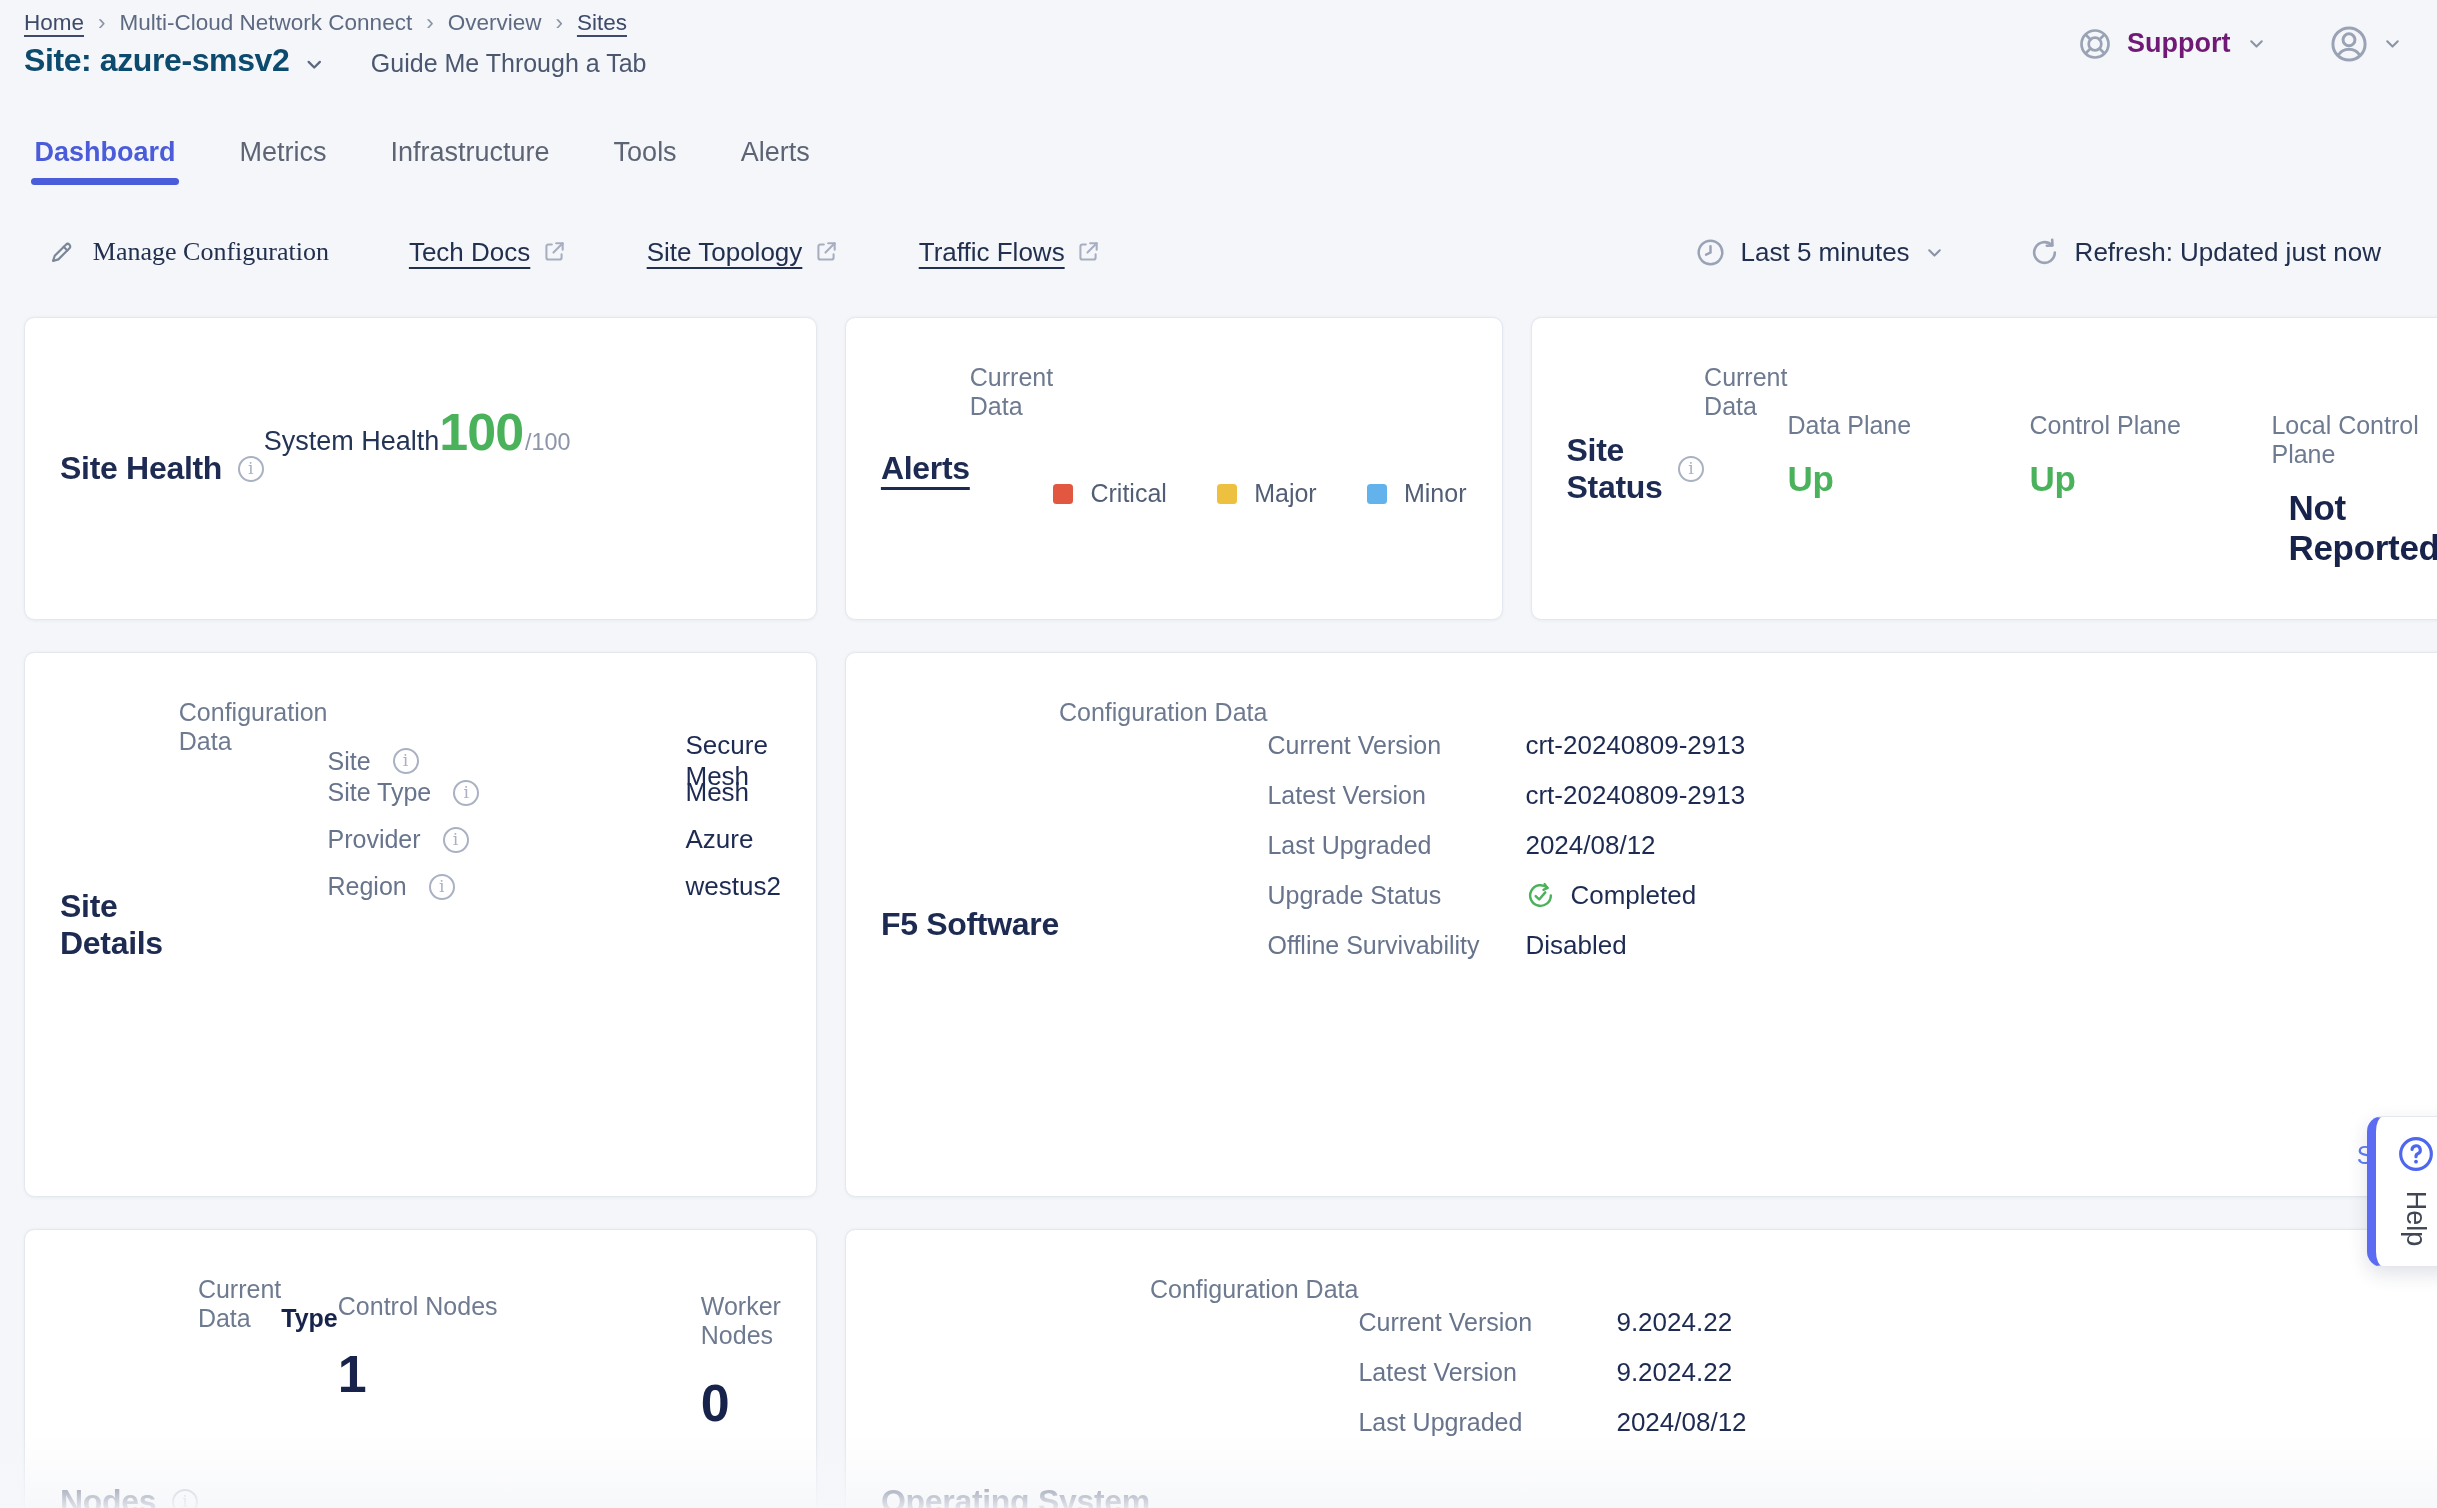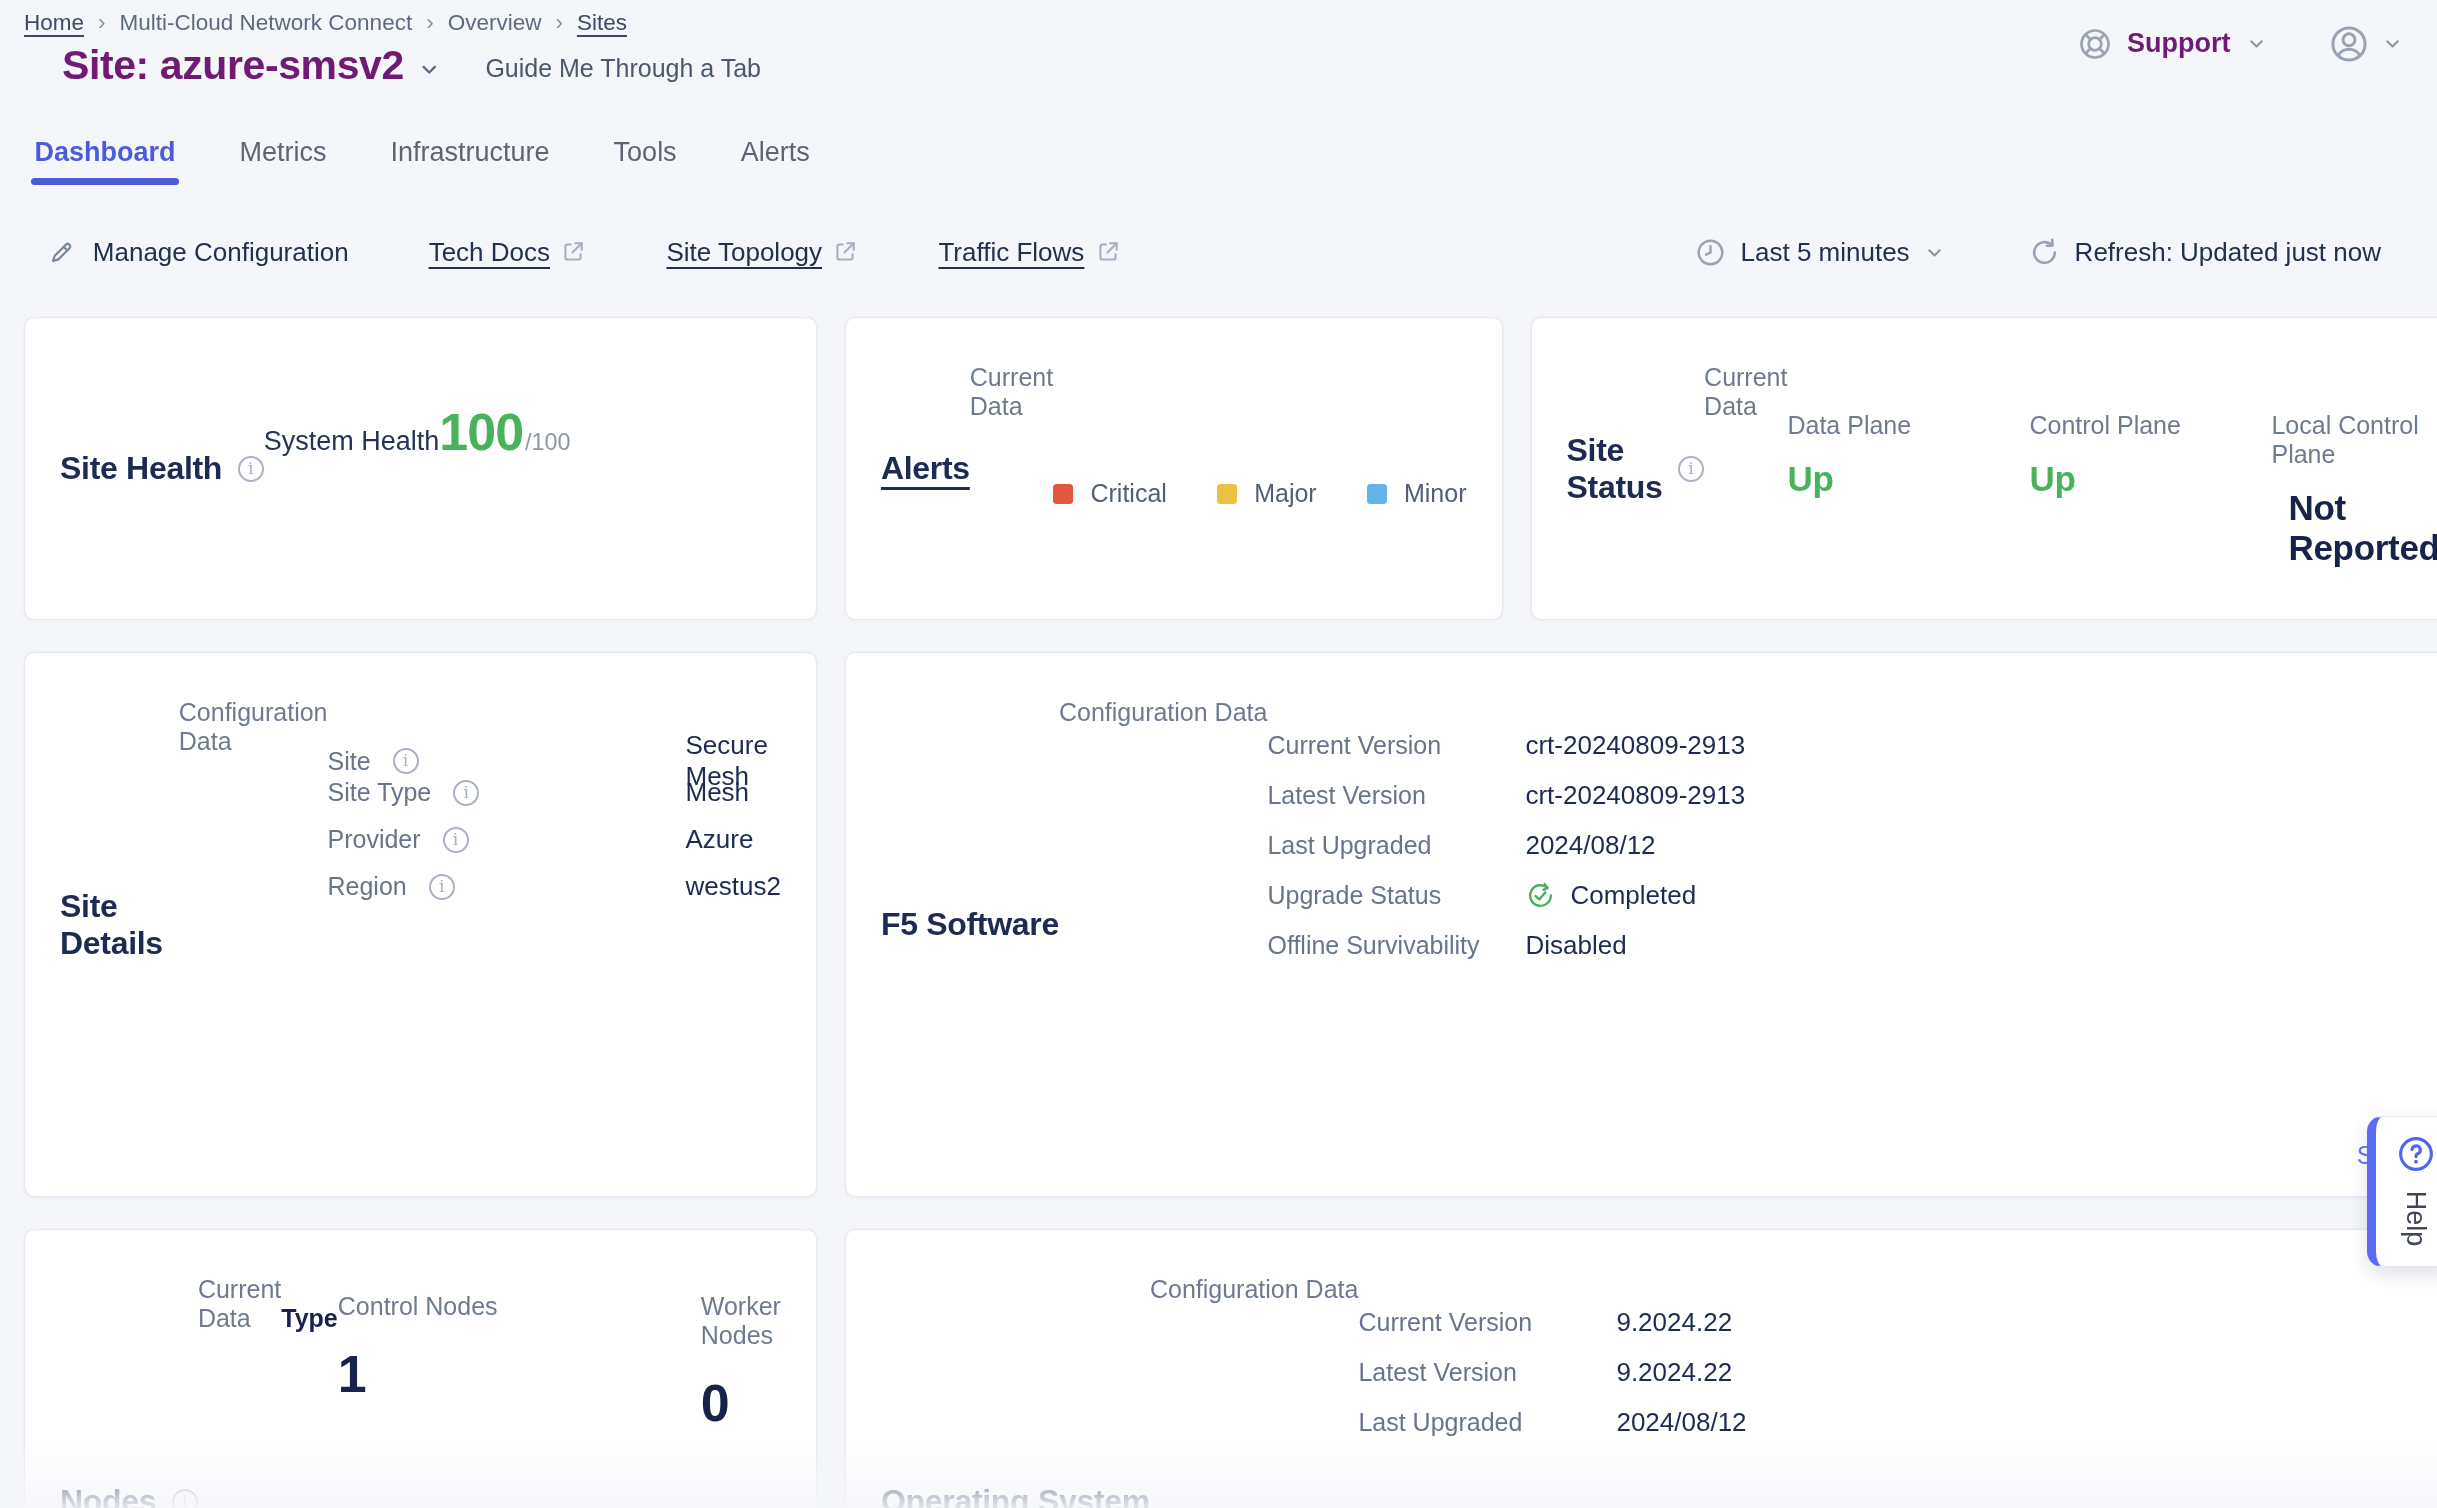--- a/index.html
+++ b/index.html
@@ -16,38 +16,38 @@
     position:relative;
   }
   svg{display:block;}
 
   
   .breadcrumb{position:absolute;left:24px;top:10.4px;display:flex;align-items:center;gap:14px;font-size:22.5px;color:#5d6a82;}
   .crumb{white-space:nowrap;}
   .crumb.link{color:#3d4a6a;text-decoration:underline;text-underline-offset:5.2px;text-decoration-thickness:1.7px;cursor:pointer;}
   .crumb-sep{color:#8b94a6;font-size:22.5px;}
   .title-row{position:absolute;left:24px;top:42px;display:flex;align-items:center;}
-  .page-title{font-size:41px;font-weight:600;color:#701a75;letter-spacing:-0.4px;margin-left:38px;}
+  .page-title{font-size:32px;font-weight:600;color:#0c4a6e;letter-spacing:-0.4px;}
   .title-chevron{margin-left:14px;margin-top:7px;}
   .guide-link{margin-left:45px;margin-top:5.2px;font-size:25px;color:#4a576f;cursor:pointer;}
   .header-right{position:absolute;right:35px;top:22.5px;display:flex;align-items:center;}
   .support{display:flex;align-items:center;cursor:pointer;}
   .support-label{font-size:27px;font-weight:600;color:#701a75;margin:0 15.6px 0 14px;}
   .account{display:flex;align-items:center;margin-left:61px;cursor:pointer;}
   .account .chev{margin-left:12px;}
 
   
   .tabs{position:absolute;left:31px;top:137px;display:flex;gap:57px;}
   .tab{font-size:27px;color:#5d6575;padding:0 3.5px 17.3px 3.5px;position:relative;cursor:pointer;white-space:nowrap;}
   .tab.active{color:var(--accent);font-weight:700;}
   .tab.active::after{content:"";position:absolute;left:0;right:0;bottom:0;height:7px;border-radius:3.5px;background:var(--accent);}
 
   
   .toolbar{position:absolute;left:24px;right:57px;top:225px;height:54px;display:flex;align-items:center;}
-  .tool-btn{display:flex;align-items:center;margin-left:22.5px;cursor:pointer;}
+  .tool-btn{display:flex;align-items:center;margin-left:22.5px;cursor:pointer;font-family:Liberation Serif, serif;}
   .tool-btn-label{font-size:26px;color:#22304f;margin-left:17.3px;}
   .tool-link{display:flex;align-items:center;margin-left:80px;cursor:pointer;}
   .tool-link-label{font-size:26px;color:#22304f;text-decoration:underline;text-underline-offset:6px;text-decoration-thickness:1.7px;}
   .tool-link .ext{margin-left:10.4px;}
   .toolbar-right{margin-left:auto;display:flex;align-items:center;}
   .time-select{display:flex;align-items:center;cursor:pointer;}
   .time-label{font-size:26px;color:#22304f;margin:0 14px 0 14px;}
   .refresh-btn{display:flex;align-items:center;margin-left:83px;cursor:pointer;}
   .refresh-label{font-size:26px;color:#22304f;margin-left:14px;}
 

